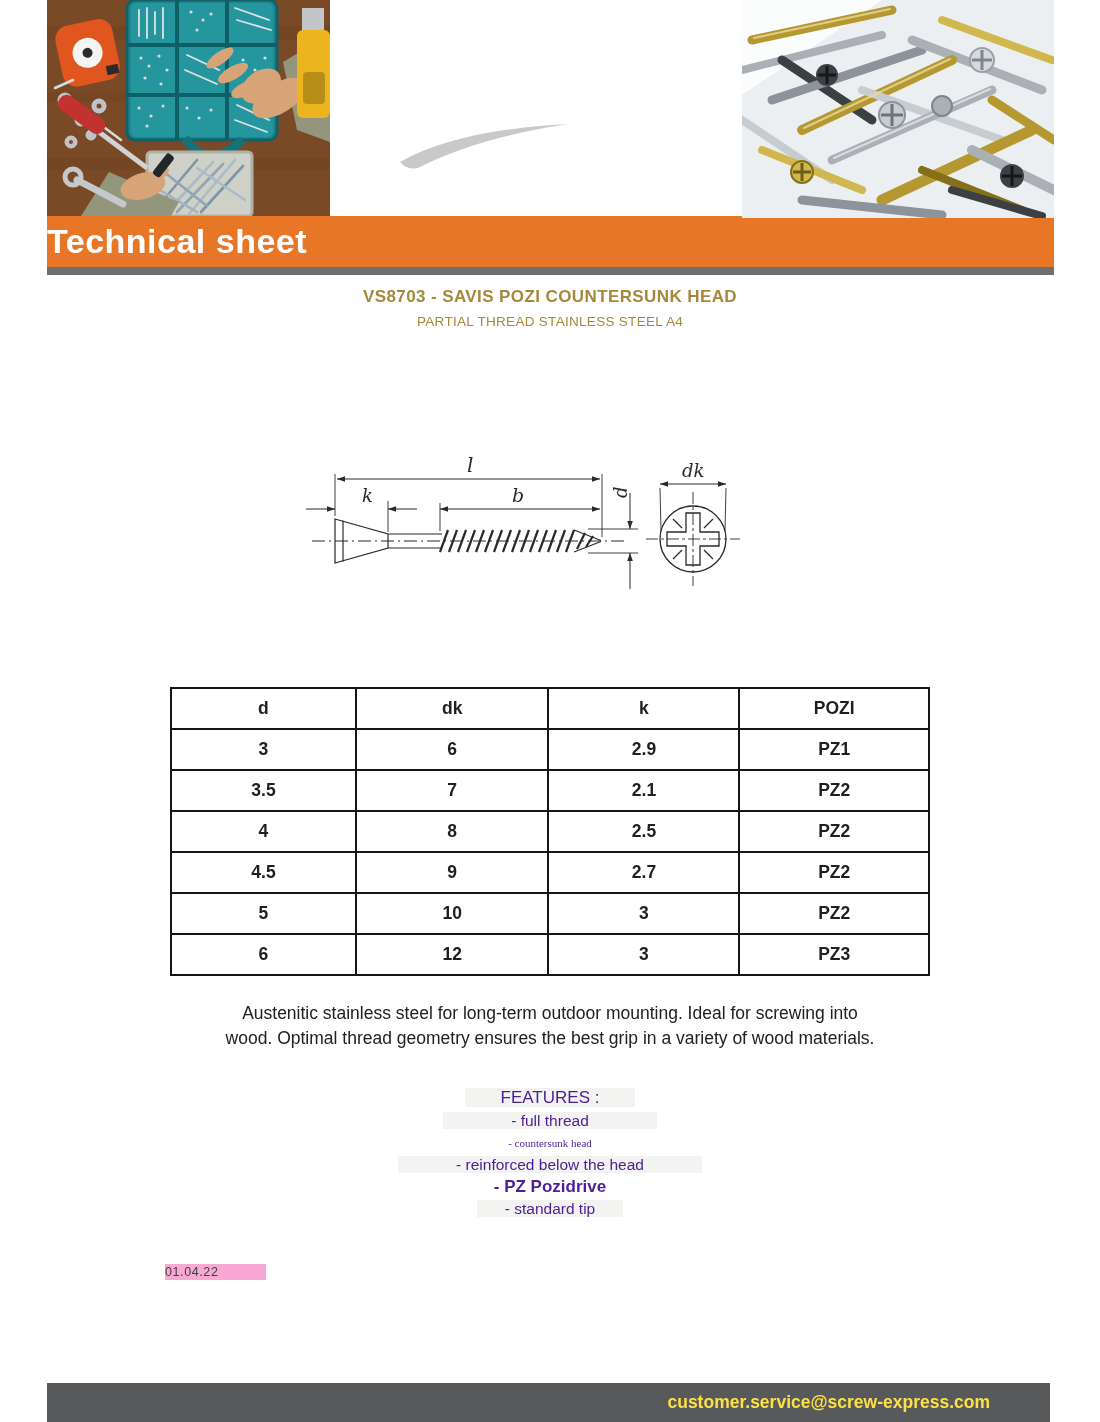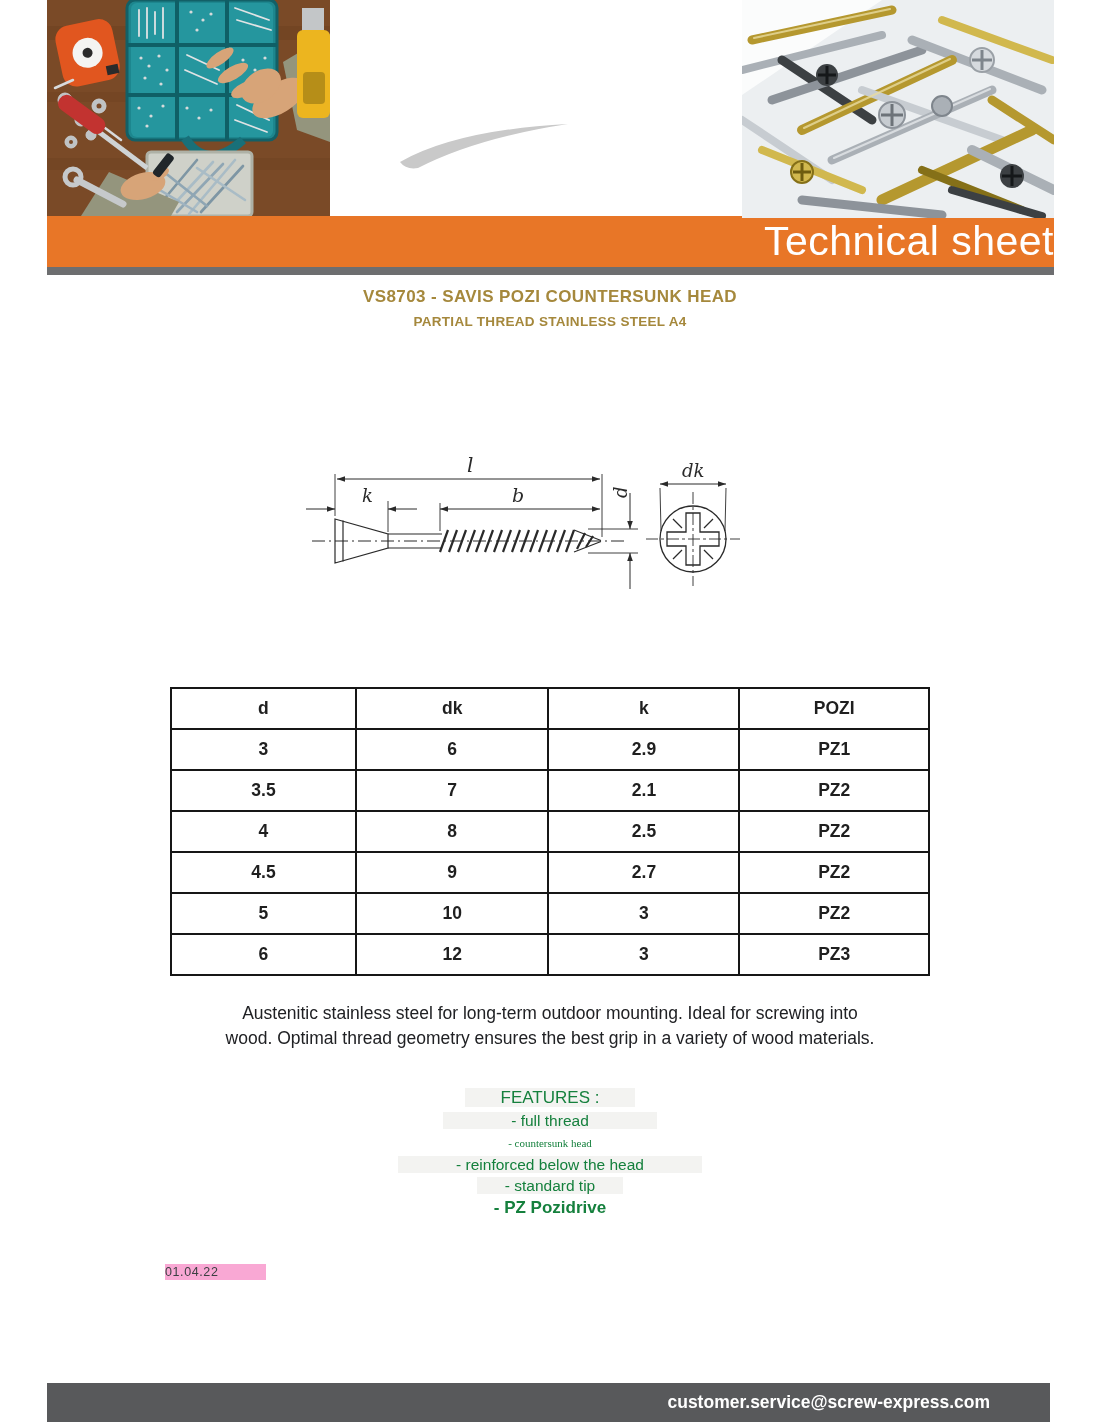--- a/index.html
+++ b/index.html
@@ -17,62 +17,62 @@
   .logo {
     position:absolute; left:56px; top:76px; white-space:nowrap;
     font-size:42px; font-weight:bold; letter-spacing:-1.5px;
   }
   .logo .p1 { color:#58595B; }
   .logo .p2 { color:#EE7E23; font-style:italic; }
   .swoosh { position:absolute; left:66px; top:120px; }
   
   .banner { margin-left:47px; width:1007px; height:51px; background:#E87627; }
   .banner h1 {
-    text-align:right; color:#ffffff; font-size:41px; font-weight:400;
+    text-align:left; color:#ffffff; font-size:34px; font-weight:700;
     line-height:50px; letter-spacing:0.5px;
   }
   .banner-strip { margin-left:47px; width:1007px; height:8px; background:#6D6E70; }
   
   .product { text-align:center; margin-top:12px; color:#A5883C; }
   .product .t1 { font-size:17px; font-weight:600; letter-spacing:0.4px; }
-  .product .t2 { font-size:13.5px; font-weight:700; letter-spacing:0.3px; margin-top:7px; }
+  .product .t2 { font-size:13.5px; font-weight:400; letter-spacing:0.3px; margin-top:7px; }
   
   .diagram { margin:112px 0 0 290px; width:470px; height:165px; }
   .diagram text { font-family:"DejaVu Serif", serif; font-style:italic; fill:#2a2a2a; }
   
   .spec-table {
     margin:77px 0 0 170px; width:760px; border-collapse:collapse;
     text-align:center; color:#1f1f1f;
   }
   .spec-table th, .spec-table td {
     border:2px solid #161616; height:41px; font-size:17.5px; font-weight:bold;
   }
   
   .description {
     margin-top:25px; text-align:center; font-size:17.5px; line-height:1.42;
     color:#202124; white-space:pre-line;
   }
   
-  .features { margin-top:34px; text-align:center; color:#15803d; }
+  .features { margin-top:34px; text-align:center; color:#4c1d95; }
   .f-line { line-height:21px; }
   .f-title { font-size:17px; line-height:25px; }
   .f-normal { font-size:15.5px; }
   .f-small { font-size:11px;font-family:Liberation Serif, serif; }
   .f-bold { font-size:17px; font-weight:bold; line-height:23px; }
   .band { background:#f3f3f1; }
   .band-title { padding:0 36px; }
   .band-a { padding:0 68px; }
   .band-b { padding:0 58px; }
   .band-c { padding:0 28px; }
   
   .date { margin:46px 0 0 165px; font-size:12.5px; color:#3c4043; letter-spacing:0.6px; }
   .date .band { padding:1px 48px 1px 0; background:#f9a8d4;margin-top:36px; }
   .footer {
     position:absolute; left:47px; bottom:0; width:1003px; height:39px;
-    background:#58595B; color:#ffffff; font-weight:bold; font-size:17.5px;
+    background:#58595B; color:#fde047; font-weight:bold; font-size:17.5px;
     text-align:right; line-height:39px; padding-right:60px;
   }
 </style>
 </head>
 <body>
 
 <div class="page">
 
   
   <div class="header">
@@ -374,22 +374,22 @@
   
   <p class="description">Austenitic stainless steel for long-term outdoor mounting. Ideal for screwing into
 wood. Optimal thread geometry ensures the best grip in a variety of wood materials.</p>
 
   
   <div class="features">
     <div class="f-line f-title"><span class="band band-title">FEATURES :</span></div>
     <div class="f-line"><span class="band band-a f-normal">- full thread</span></div>
     <div class="f-line"><span class="f-small">- countersunk head</span></div>
     <div class="f-line"><span class="band band-b f-normal">- reinforced below the head</span></div>
+    <div class="f-line f-bold"><span>- PZ Pozidrive</span></div>
     <div class="f-line"><span class="band band-c f-normal">- standard tip</span></div>
-    <div class="f-line f-bold"><span>- PZ Pozidrive</span></div>
   </div>
 
   
   <div class="date">
     <span class="band">01.04.22</span>
   </div>
 
   
   <div class="footer">
     <span>customer.service@screw-express.com</span>

